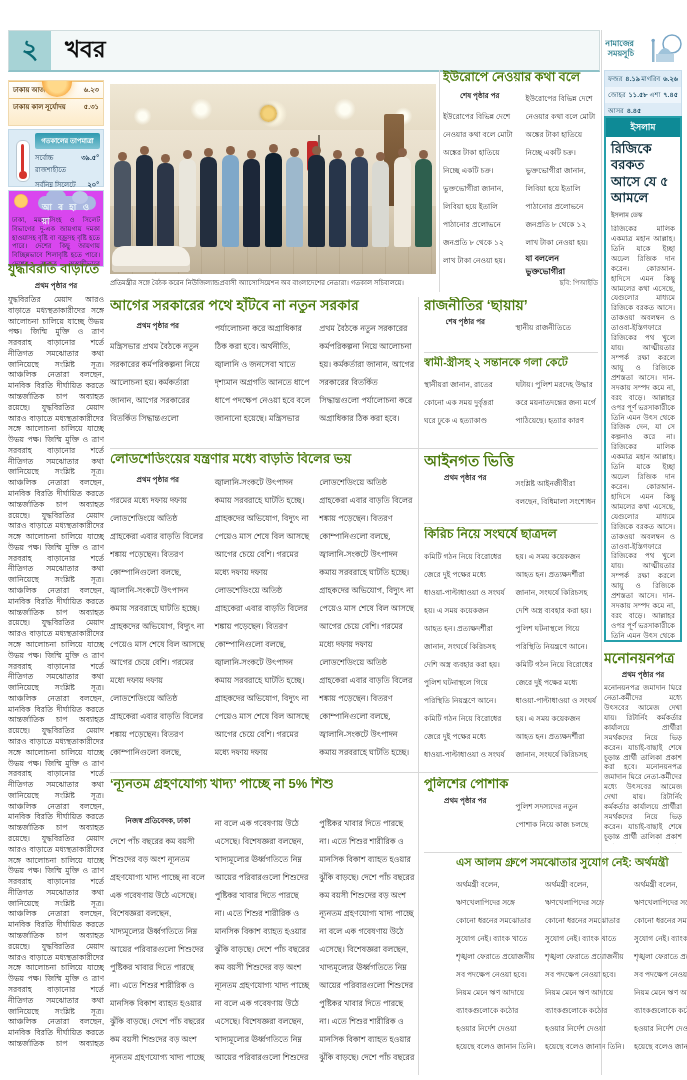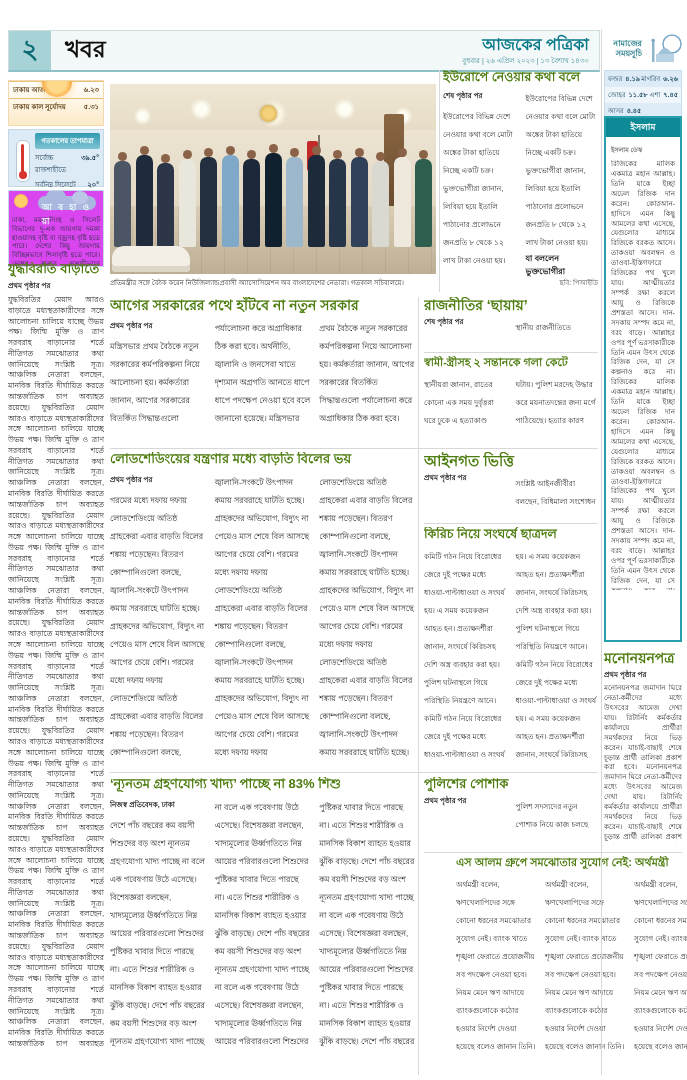--- a/index.html
+++ b/index.html
@@ -11,21 +11,21 @@
   
   #header-bar{left:8px;top:30px;width:592px;height:42px;background:#f3f8f8;
     border:1px solid #cfdcdd;border-bottom:2px solid #8fc2c8;display:flex;align-items:center;box-sizing:border-box;}
   #page-number{width:42px;height:100%;background:#a7d3d6;color:#0c6b75;font-size:26px;font-weight:bold;
     display:flex;align-items:center;justify-content:center;}
   #section-title{font-size:23px;font-weight:bold;color:#0f0f0f;padding-left:14px;}
   #masthead{margin-left:auto;text-align:right;padding-right:10px;line-height:1.15;}
   #masthead .title{color:#0b7a8a;font-weight:bold;font-size:16px;}
   #masthead .dateline{color:#3d8d9b;font-size:7px;margin-top:2px;}
   
-  #prayer-logo{left:604px;top:30px;width:78px;height:38px;display:flex;align-items:center;gap:6px;}
+  #prayer-logo{left:604px;top:30px;width:78px;height:38px;display:flex;align-items:center;gap:14px;}
   #prayer-logo .label{font-size:8px;font-weight:bold;color:#2b7f8e;text-align:right;flex:1;line-height:1.2;}
   #prayer-table{left:604px;top:70px;width:78px;font-size:6.6px;color:#14465e;border:1px solid #c6dcec;box-sizing:border-box;}
   .prayer-row{display:flex;justify-content:space-between;padding:2px 3px;background:#ddebf6;}
   .prayer-row:nth-child(even){background:#eef5fb;}
   .prayer-row b{font-weight:bold;}
   .prayer-cell{display:flex;gap:3px;}
   #prayer-footer{display:flex;justify-content:space-between;padding:2px 3px;background:#cfe3f2;
     border-top:1px solid #9cc3da;font-weight:bold;}
   
   #sun-box{left:8px;top:80px;width:96px;height:46px;background:linear-gradient(#ffffff,#fdebc9);
@@ -49,21 +49,21 @@
   #weather-graphic .wsun{position:absolute;left:2px;top:1px;width:14px;height:14px;border-radius:50%;
     background:radial-gradient(circle,#ffce6b 0 55%,#f08c1e 100%);}
   #weather-graphic .cloud{position:absolute;left:26px;top:3px;width:58px;height:14px;border-radius:10px;background:#aab8e0;}
   #weather-graphic .cloud::before{content:"";position:absolute;left:8px;top:-7px;width:20px;height:16px;border-radius:50%;background:#aab8e0;}
   #weather-graphic .cloud::after{content:"";position:absolute;right:8px;top:-5px;width:16px;height:13px;border-radius:50%;background:#bcc7e8;}
   #weather-title{position:absolute;left:30px;top:8px;color:#eef8fa;font-size:8.5px;font-weight:bold;letter-spacing:2px;z-index:2;}
   #weather-body{font-size:6.6px;line-height:1.34;text-align:justify;color:#1c2c38;margin-top:3px;height:48px;overflow:hidden;}
   
   .article{box-sizing:border-box;overflow:hidden;}
   .headline{font-weight:bold;color:#4d7c0f;line-height:1.15;white-space:nowrap;overflow:hidden;}
-  .kicker{font-size:7.2px;font-weight:bold;color:#1c1c1c;margin:3px 0 3px;}
+  .kicker{font-size:7.2px;font-weight:bold;color:#1c1c1c;margin:3px 0 3px;text-align:center;}
   .body-text{font-size:8px;line-height:1.42;text-align:justify;color:#2b2b2b;overflow:hidden;}
   .cols-2{column-count:2;column-gap:9px;column-fill:auto;height:100%;}
   .cols-3{column-count:3;column-gap:9px;column-fill:auto;height:100%;}
   .subhead{font-size:8px;font-weight:bold;margin:3px 0;color:#111;}
   .divider{background:#d8d8d8;}
   
   #photo{left:110px;top:84px;width:326px;height:190px;overflow:hidden;background:#e8e0d0;}
   #photo .ceiling{position:absolute;left:0;top:0;right:0;height:24%;
     background:
       radial-gradient(circle at 10% 70%, rgba(255,255,245,.95) 0 4px, transparent 9px),
@@ -103,24 +103,20 @@
   #islam-body{font-size:7.1px;line-height:1.4;text-align:justify;color:#2b2b2b;height:430px;overflow:hidden;}
   .rail-article .headline{font-size:14px;}
   .rail-body{font-size:7.1px;line-height:1.4;text-align:justify;color:#2b2b2b;overflow:hidden;}
 </style>
 </head>
 <body>
 
 <div class="abs" id="header-bar">
   <div id="page-number">২</div>
   <div id="section-title">খবর</div>
-  <div id="masthead">
-    <div class="title">আজকের পত্রিকা</div>
-    <div class="dateline">বুধবার | ২৬ এপ্রিল ২০২৩ | ১৩ বৈশাখ ১৪৩০</div>
-  </div>
 </div>
 
 <div class="abs" id="prayer-logo">
   <div class="label">নামাজের সময়সূচি</div>
   <svg width="34" height="34" viewBox="0 0 34 34">
     <circle cx="24" cy="12" r="9" fill="none" stroke="#7aa7c7" stroke-width="1.5"></circle>
     <path d="M10 22 q7 -12 14 0 z" fill="#9fc3da"></path>
     <rect x="8" y="22" width="18" height="8" fill="#b9d3e4"></rect>
     <rect x="4" y="10" width="2.5" height="20" fill="#8fb5cd"></rect>
     <circle cx="5.2" cy="8.5" r="1.8" fill="#7aa7c7"></circle>
@@ -293,22 +289,22 @@
 <div class="abs article" style="left:424px;top:527px;width:174px;height:243px;">
   <div class="headline" style="font-size:12.5px;">কিরিচ নিয়ে সংঘর্ষে ছাত্রদল</div>
   <div style="height:218px;margin-top:4px;" class="cols-2">
     <span class="body-text" style="font-size:7.4px;">কমিটি গঠন নিয়ে বিরোধের জেরে দুই পক্ষের মধ্যে ধাওয়া-পাল্টাধাওয়া ও সংঘর্ষ হয়। এ সময় কয়েকজন আহত হন। প্রত্যক্ষদর্শীরা জানান, সংঘর্ষে কিরিচসহ দেশি অস্ত্র ব্যবহার করা হয়। পুলিশ ঘটনাস্থলে গিয়ে পরিস্থিতি নিয়ন্ত্রণে আনে। কমিটি গঠন নিয়ে বিরোধের জেরে দুই পক্ষের মধ্যে ধাওয়া-পাল্টাধাওয়া ও সংঘর্ষ হয়। এ সময় কয়েকজন আহত হন। প্রত্যক্ষদর্শীরা জানান, সংঘর্ষে কিরিচসহ দেশি অস্ত্র ব্যবহার করা হয়। পুলিশ ঘটনাস্থলে গিয়ে পরিস্থিতি নিয়ন্ত্রণে আনে। কমিটি গঠন নিয়ে বিরোধের জেরে দুই পক্ষের মধ্যে ধাওয়া-পাল্টাধাওয়া ও সংঘর্ষ হয়। এ সময় কয়েকজন আহত হন। প্রত্যক্ষদর্শীরা জানান, সংঘর্ষে কিরিচসহ দেশি অস্ত্র ব্যবহার করা হয়। পুলিশ ঘটনাস্থলে গিয়ে পরিস্থিতি নিয়ন্ত্রণে আনে। কমিটি গঠন নিয়ে বিরোধের জেরে দুই পক্ষের মধ্যে ধাওয়া-পাল্টাধাওয়া ও সংঘর্ষ হয়। এ সময় কয়েকজন আহত হন। প্রত্যক্ষদর্শীরা জানান, সংঘর্ষে কিরিচসহ দেশি অস্ত্র ব্যবহার করা হয়। পুলিশ ঘটনাস্থলে গিয়ে পরিস্থিতি নিয়ন্ত্রণে আনে। কমিটি গঠন নিয়ে বিরোধের জেরে দুই পক্ষের মধ্যে ধাওয়া-পাল্টাধাওয়া ও সংঘর্ষ হয়। এ সময় কয়েকজন আহত হন। প্রত্যক্ষদর্শীরা জানান, সংঘর্ষে কিরিচসহ দেশি অস্ত্র ব্যবহার করা হয়। পুলিশ ঘটনাস্থলে গিয়ে পরিস্থিতি নিয়ন্ত্রণে আনে। কমিটি গঠন নিয়ে বিরোধের জেরে দুই পক্ষের মধ্যে ধাওয়া-পাল্টাধাওয়া ও সংঘর্ষ হয়। এ সময় কয়েকজন আহত হন। প্রত্যক্ষদর্শীরা জানান, সংঘর্ষে কিরিচসহ দেশি অস্ত্র ব্যবহার করা হয়। পুলিশ ঘটনাস্থলে গিয়ে পরিস্থিতি নিয়ন্ত্রণে আনে। কমিটি গঠন নিয়ে বিরোধের জেরে দুই পক্ষের মধ্যে ধাওয়া-পাল্টাধাওয়া ও সংঘর্ষ হয়। এ সময় কয়েকজন আহত হন। প্রত্যক্ষদর্শীরা জানান, সংঘর্ষে কিরিচসহ দেশি অস্ত্র ব্যবহার করা হয়। পুলিশ ঘটনাস্থলে গিয়ে পরিস্থিতি নিয়ন্ত্রণে আনে। কমিটি গঠন নিয়ে বিরোধের জেরে দুই পক্ষের মধ্যে ধাওয়া-পাল্টাধাওয়া ও সংঘর্ষ হয়। এ সময় কয়েকজন আহত হন। প্রত্যক্ষদর্শীরা জানান, সংঘর্ষে কিরিচসহ দেশি অস্ত্র ব্যবহার করা হয়। পুলিশ ঘটনাস্থলে গিয়ে পরিস্থিতি নিয়ন্ত্রণে আনে। </span>
   </div>
 </div>
 
 <div class="abs divider" style="left:110px;top:772px;width:488px;height:1px;"></div>
 
 <div class="abs article" style="left:110px;top:777px;width:305px;height:298px;">
-  <div class="headline" style="font-size:13px;">‘ন্যূনতম গ্রহণযোগ্য খাদ্য’ পাচ্ছে না 83% শিশু</div>
-  <div style="height:268px;margin-top:4px;" class="cols-3">
+  <div class="headline" style="font-size:13px;">‘ন্যূনতম গ্রহণযোগ্য খাদ্য’ পাচ্ছে না 5% শিশু</div>
+  <div style="height:268px;margin-top:20px;" class="cols-3">
     <div class="kicker">নিজস্ব প্রতিবেদক, ঢাকা</div>
     <span class="body-text">দেশে পাঁচ বছরের কম বয়সী শিশুদের বড় অংশ ন্যূনতম গ্রহণযোগ্য খাদ্য পাচ্ছে না বলে এক গবেষণায় উঠে এসেছে। বিশেষজ্ঞরা বলছেন, খাদ্যমূল্যের ঊর্ধ্বগতিতে নিম্ন আয়ের পরিবারগুলো শিশুদের পুষ্টিকর খাবার দিতে পারছে না। এতে শিশুর শারীরিক ও মানসিক বিকাশ ব্যাহত হওয়ার ঝুঁকি বাড়ছে। দেশে পাঁচ বছরের কম বয়সী শিশুদের বড় অংশ ন্যূনতম গ্রহণযোগ্য খাদ্য পাচ্ছে না বলে এক গবেষণায় উঠে এসেছে। বিশেষজ্ঞরা বলছেন, খাদ্যমূল্যের ঊর্ধ্বগতিতে নিম্ন আয়ের পরিবারগুলো শিশুদের পুষ্টিকর খাবার দিতে পারছে না। এতে শিশুর শারীরিক ও মানসিক বিকাশ ব্যাহত হওয়ার ঝুঁকি বাড়ছে। দেশে পাঁচ বছরের কম বয়সী শিশুদের বড় অংশ ন্যূনতম গ্রহণযোগ্য খাদ্য পাচ্ছে না বলে এক গবেষণায় উঠে এসেছে। বিশেষজ্ঞরা বলছেন, খাদ্যমূল্যের ঊর্ধ্বগতিতে নিম্ন আয়ের পরিবারগুলো শিশুদের পুষ্টিকর খাবার দিতে পারছে না। এতে শিশুর শারীরিক ও মানসিক বিকাশ ব্যাহত হওয়ার ঝুঁকি বাড়ছে। দেশে পাঁচ বছরের কম বয়সী শিশুদের বড় অংশ ন্যূনতম গ্রহণযোগ্য খাদ্য পাচ্ছে না বলে এক গবেষণায় উঠে এসেছে। বিশেষজ্ঞরা বলছেন, খাদ্যমূল্যের ঊর্ধ্বগতিতে নিম্ন আয়ের পরিবারগুলো শিশুদের পুষ্টিকর খাবার দিতে পারছে না। এতে শিশুর শারীরিক ও মানসিক বিকাশ ব্যাহত হওয়ার ঝুঁকি বাড়ছে। দেশে পাঁচ বছরের কম বয়সী শিশুদের বড় অংশ ন্যূনতম গ্রহণযোগ্য খাদ্য পাচ্ছে না বলে এক গবেষণায় উঠে এসেছে। বিশেষজ্ঞরা বলছেন, খাদ্যমূল্যের ঊর্ধ্বগতিতে নিম্ন আয়ের পরিবারগুলো শিশুদের পুষ্টিকর খাবার দিতে পারছে না। এতে শিশুর শারীরিক ও মানসিক বিকাশ ব্যাহত হওয়ার ঝুঁকি বাড়ছে। দেশে পাঁচ বছরের কম বয়সী শিশুদের বড় অংশ ন্যূনতম গ্রহণযোগ্য খাদ্য পাচ্ছে না বলে এক গবেষণায় উঠে এসেছে। বিশেষজ্ঞরা বলছেন, খাদ্যমূল্যের ঊর্ধ্বগতিতে নিম্ন আয়ের পরিবারগুলো শিশুদের পুষ্টিকর খাবার দিতে পারছে না। এতে শিশুর শারীরিক ও মানসিক বিকাশ ব্যাহত হওয়ার ঝুঁকি বাড়ছে। দেশে পাঁচ বছরের কম বয়সী শিশুদের বড় অংশ ন্যূনতম গ্রহণযোগ্য খাদ্য পাচ্ছে না বলে এক গবেষণায় উঠে এসেছে। বিশেষজ্ঞরা বলছেন, খাদ্যমূল্যের ঊর্ধ্বগতিতে নিম্ন আয়ের পরিবারগুলো শিশুদের পুষ্টিকর খাবার দিতে পারছে না। এতে শিশুর শারীরিক ও মানসিক বিকাশ ব্যাহত হওয়ার ঝুঁকি বাড়ছে। দেশে পাঁচ বছরের কম বয়সী শিশুদের বড় অংশ ন্যূনতম গ্রহণযোগ্য খাদ্য পাচ্ছে না বলে এক গবেষণায় উঠে এসেছে। বিশেষজ্ঞরা বলছেন, খাদ্যমূল্যের ঊর্ধ্বগতিতে নিম্ন আয়ের পরিবারগুলো শিশুদের পুষ্টিকর খাবার দিতে পারছে না। এতে শিশুর শারীরিক ও মানসিক বিকাশ ব্যাহত হওয়ার ঝুঁকি বাড়ছে। দেশে পাঁচ বছরের কম বয়সী শিশুদের বড় অংশ ন্যূনতম গ্রহণযোগ্য খাদ্য পাচ্ছে না বলে এক গবেষণায় উঠে এসেছে। বিশেষজ্ঞরা বলছেন, খাদ্যমূল্যের ঊর্ধ্বগতিতে নিম্ন আয়ের পরিবারগুলো শিশুদের পুষ্টিকর খাবার দিতে পারছে না। এতে শিশুর শারীরিক ও মানসিক বিকাশ ব্যাহত হওয়ার ঝুঁকি বাড়ছে। </span>
   </div>
 </div>
 
 <div class="abs article" style="left:424px;top:777px;width:174px;height:72px;">
   <div class="headline" style="font-size:13px;">পুলিশের পোশাক</div>
   <div style="height:48px;margin-top:3px;" class="cols-2">
     <div class="kicker" style="margin:0 0 2px;">প্রথম পৃষ্ঠার পর</div>
     <span class="body-text" style="font-size:7.4px;">পুলিশ সদস্যদের নতুন পোশাক নিয়ে কাজ চলছে বলে জানিয়েছেন কর্মকর্তারা। পর্যায়ক্রমে সব ইউনিটে নতুন পোশাক চালু করা হবে। মাঠপর্যায়ে পরীক্ষামূলক ব্যবহারের পর চূড়ান্ত সিদ্ধান্ত নেওয়া হবে। পুলিশ সদস্যদের নতুন পোশাক নিয়ে কাজ চলছে বলে জানিয়েছেন কর্মকর্তারা। পর্যায়ক্রমে সব ইউনিটে নতুন পোশাক চালু করা হবে। মাঠপর্যায়ে পরীক্ষামূলক ব্যবহারের পর চূড়ান্ত সিদ্ধান্ত নেওয়া হবে। </span>
@@ -320,20 +316,21 @@
 <div class="abs article" style="left:424px;top:856px;width:258px;height:219px;margin-left:32px;">
   <div class="headline" style="font-size:11px;">এস আলম গ্রুপে সমঝোতার সুযোগ নেই: অর্থমন্ত্রী</div>
   <div style="height:192px;margin-top:4px;" class="cols-3">
     <span class="body-text" style="font-size:7.4px;">অর্থমন্ত্রী বলেন, ঋণখেলাপিদের সঙ্গে কোনো ধরনের সমঝোতার সুযোগ নেই। ব্যাংক খাতে শৃঙ্খলা ফেরাতে প্রয়োজনীয় সব পদক্ষেপ নেওয়া হবে। নিয়ম মেনে ঋণ আদায়ে ব্যাংকগুলোকে কঠোর হওয়ার নির্দেশ দেওয়া হয়েছে বলেও জানান তিনি। অর্থমন্ত্রী বলেন, ঋণখেলাপিদের সঙ্গে কোনো ধরনের সমঝোতার সুযোগ নেই। ব্যাংক খাতে শৃঙ্খলা ফেরাতে প্রয়োজনীয় সব পদক্ষেপ নেওয়া হবে। নিয়ম মেনে ঋণ আদায়ে ব্যাংকগুলোকে কঠোর হওয়ার নির্দেশ দেওয়া হয়েছে বলেও জানান তিনি। অর্থমন্ত্রী বলেন, ঋণখেলাপিদের সঙ্গে কোনো ধরনের সমঝোতার সুযোগ নেই। ব্যাংক খাতে শৃঙ্খলা ফেরাতে প্রয়োজনীয় সব পদক্ষেপ নেওয়া হবে। নিয়ম মেনে ঋণ আদায়ে ব্যাংকগুলোকে কঠোর হওয়ার নির্দেশ দেওয়া হয়েছে বলেও জানান তিনি। অর্থমন্ত্রী বলেন, ঋণখেলাপিদের সঙ্গে কোনো ধরনের সমঝোতার সুযোগ নেই। ব্যাংক খাতে শৃঙ্খলা ফেরাতে প্রয়োজনীয় সব পদক্ষেপ নেওয়া হবে। নিয়ম মেনে ঋণ আদায়ে ব্যাংকগুলোকে কঠোর হওয়ার নির্দেশ দেওয়া হয়েছে বলেও জানান তিনি। অর্থমন্ত্রী বলেন, ঋণখেলাপিদের সঙ্গে কোনো ধরনের সমঝোতার সুযোগ নেই। ব্যাংক খাতে শৃঙ্খলা ফেরাতে প্রয়োজনীয় সব পদক্ষেপ নেওয়া হবে। নিয়ম মেনে ঋণ আদায়ে ব্যাংকগুলোকে কঠোর হওয়ার নির্দেশ দেওয়া হয়েছে বলেও জানান তিনি। অর্থমন্ত্রী বলেন, ঋণখেলাপিদের সঙ্গে কোনো ধরনের সমঝোতার সুযোগ নেই। ব্যাংক খাতে শৃঙ্খলা ফেরাতে প্রয়োজনীয় সব পদক্ষেপ নেওয়া হবে। নিয়ম মেনে ঋণ আদায়ে ব্যাংকগুলোকে কঠোর হওয়ার নির্দেশ দেওয়া হয়েছে বলেও জানান তিনি। অর্থমন্ত্রী বলেন, ঋণখেলাপিদের সঙ্গে কোনো ধরনের সমঝোতার সুযোগ নেই। ব্যাংক খাতে শৃঙ্খলা ফেরাতে প্রয়োজনীয় সব পদক্ষেপ নেওয়া হবে। নিয়ম মেনে ঋণ আদায়ে ব্যাংকগুলোকে কঠোর হওয়ার নির্দেশ দেওয়া হয়েছে বলেও জানান তিনি। </span>
   </div>
 </div>
 
 <div class="abs" id="islam-box">
   <div id="islam-label">ইসলাম</div>
   <div id="islam-inner">
+    <div id="islam-headline">রিজিকে বরকত আসে যে ৫ আমলে</div>
     <div id="islam-byline">ইসলাম ডেস্ক</div>
     <div id="islam-body">
       <span>রিজিকের মালিক একমাত্র মহান আল্লাহ। তিনি যাকে ইচ্ছা অঢেল রিজিক দান করেন। কোরআন-হাদিসে এমন কিছু আমলের কথা এসেছে, যেগুলোর মাধ্যমে রিজিকে বরকত আসে। তাকওয়া অবলম্বন ও তাওবা-ইস্তিগফারে রিজিকের পথ খুলে যায়। আত্মীয়তার সম্পর্ক রক্ষা করলে আয়ু ও রিজিকে প্রশস্ততা আসে। দান-সদকায় সম্পদ কমে না, বরং বাড়ে। আল্লাহর ওপর পূর্ণ ভরসাকারীকে তিনি এমন উৎস থেকে রিজিক দেন, যা সে কল্পনাও করে না। রিজিকের মালিক একমাত্র মহান আল্লাহ। তিনি যাকে ইচ্ছা অঢেল রিজিক দান করেন। কোরআন-হাদিসে এমন কিছু আমলের কথা এসেছে, যেগুলোর মাধ্যমে রিজিকে বরকত আসে। তাকওয়া অবলম্বন ও তাওবা-ইস্তিগফারে রিজিকের পথ খুলে যায়। আত্মীয়তার সম্পর্ক রক্ষা করলে আয়ু ও রিজিকে প্রশস্ততা আসে। দান-সদকায় সম্পদ কমে না, বরং বাড়ে। আল্লাহর ওপর পূর্ণ ভরসাকারীকে তিনি এমন উৎস থেকে রিজিক দেন, যা সে কল্পনাও করে না। রিজিকের মালিক একমাত্র মহান আল্লাহ। তিনি যাকে ইচ্ছা অঢেল রিজিক দান করেন। কোরআন-হাদিসে এমন কিছু আমলের কথা এসেছে, যেগুলোর মাধ্যমে রিজিকে বরকত আসে। তাকওয়া অবলম্বন ও তাওবা-ইস্তিগফারে রিজিকের পথ খুলে যায়। আত্মীয়তার সম্পর্ক রক্ষা করলে আয়ু ও রিজিকে প্রশস্ততা আসে। দান-সদকায় সম্পদ কমে না, বরং বাড়ে। আল্লাহর ওপর পূর্ণ ভরসাকারীকে তিনি এমন উৎস থেকে রিজিক দেন, যা সে কল্পনাও করে না। </span>
       
     </div>
   </div>
 </div>
 
 <div class="abs article rail-article" style="left:604px;top:650px;width:78px;height:205px;">
   <div class="headline">মনোনয়নপত্র</div>

